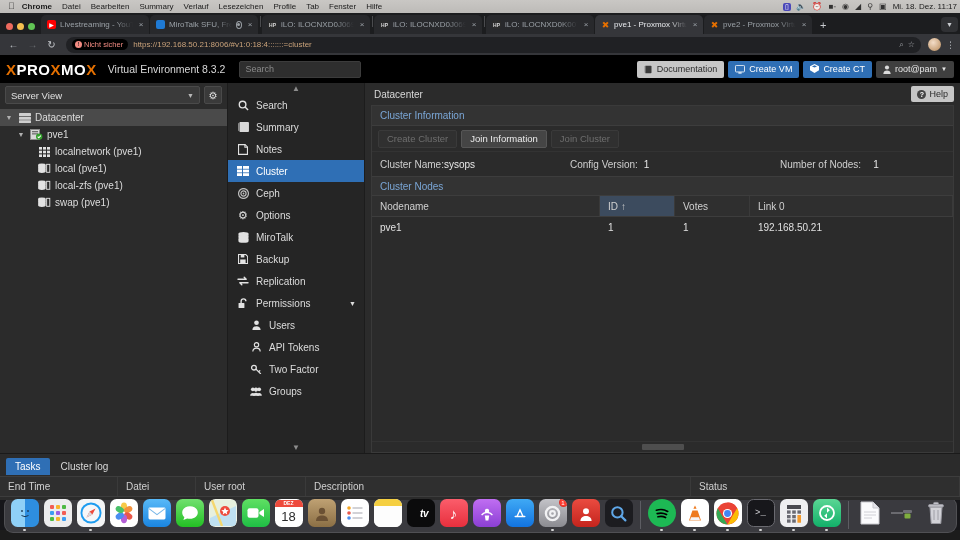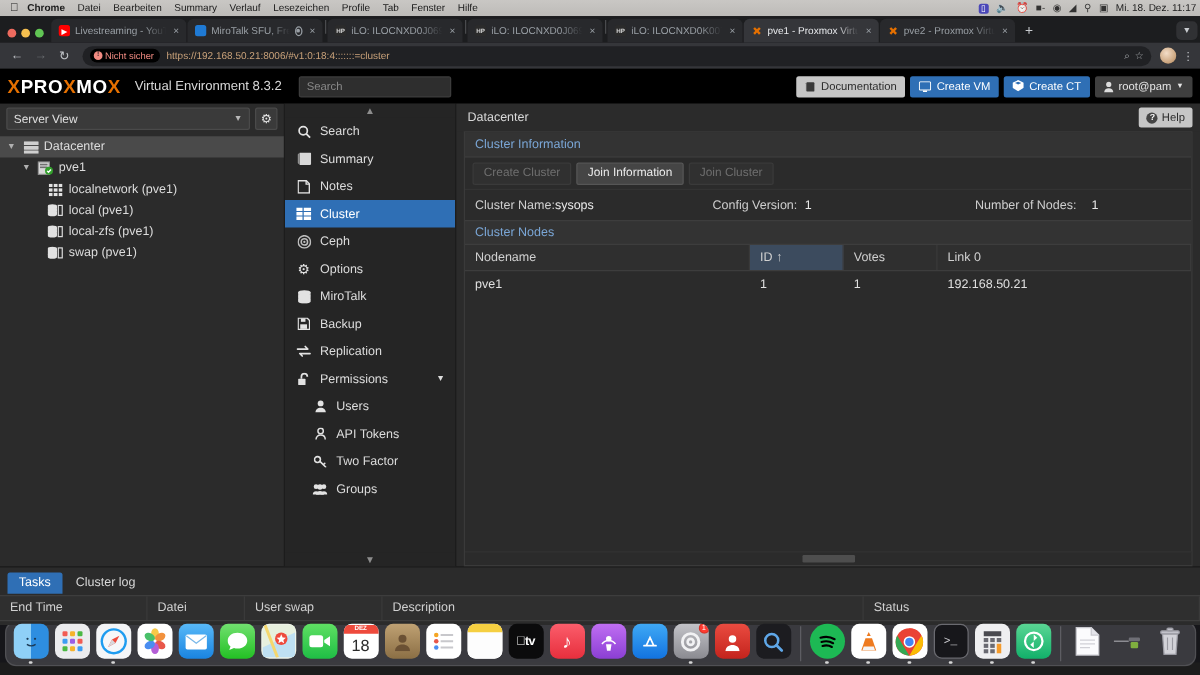--- a/index.html
+++ b/index.html
@@ -823,21 +823,21 @@
         <span class="ttab">Cluster log</span>
       </div>
       <div class="tasks-head">
         <span class="tk-th" style="width:118px;flex:0 0 118px;">
             <span>End Time</span>
           </span>
         <span class="tk-th" style="width:78px;flex:0 0 78px;">
             <span>Datei</span>
           </span>
         <span class="tk-th" style="width:110px;flex:0 0 110px;">
-            <span>User swap</span>
+            <span>User root</span>
           </span>
         <span class="tk-th" style="width:385px;flex:0 0 385px;">
             <span>Description</span>
           </span>
         <span class="tk-th" style="flex:1 1 auto;">
             <span>Status</span>
           </span>
       </div>
     </div>
   </div>
@@ -980,21 +980,21 @@
 
     <span class="dock-item">
       <span class="dicon" style="background:#fff;flex-direction:column;">
         <span style="background:#f5cf41;width:100%;height:7px;display:block;"></span>
         <span style="width:100%;height:21px;display:block;background:#fdfdfd;"></span>
       </span>
       <span class="dot hidden"></span>
     </span>
 
     <span class="dock-item">
-      <span class="dicon" style="background:#0b0b0c;">
+      <span class="dicon" style="background:#0b0b0c;font-style:italic;">
         <span style="color:#fff;font-size:10px;font-weight:bold;letter-spacing:-.5px;">tv</span>
       </span>
       <span class="dot hidden"></span>
     </span>
 
     <span class="dock-item">
       <span class="dicon" style="background:linear-gradient(#fb5d6b,#e72f3d);">
         <span style="color:#fff;font-size:15px;">♪</span>
       </span>
       <span class="dot hidden"></span>

